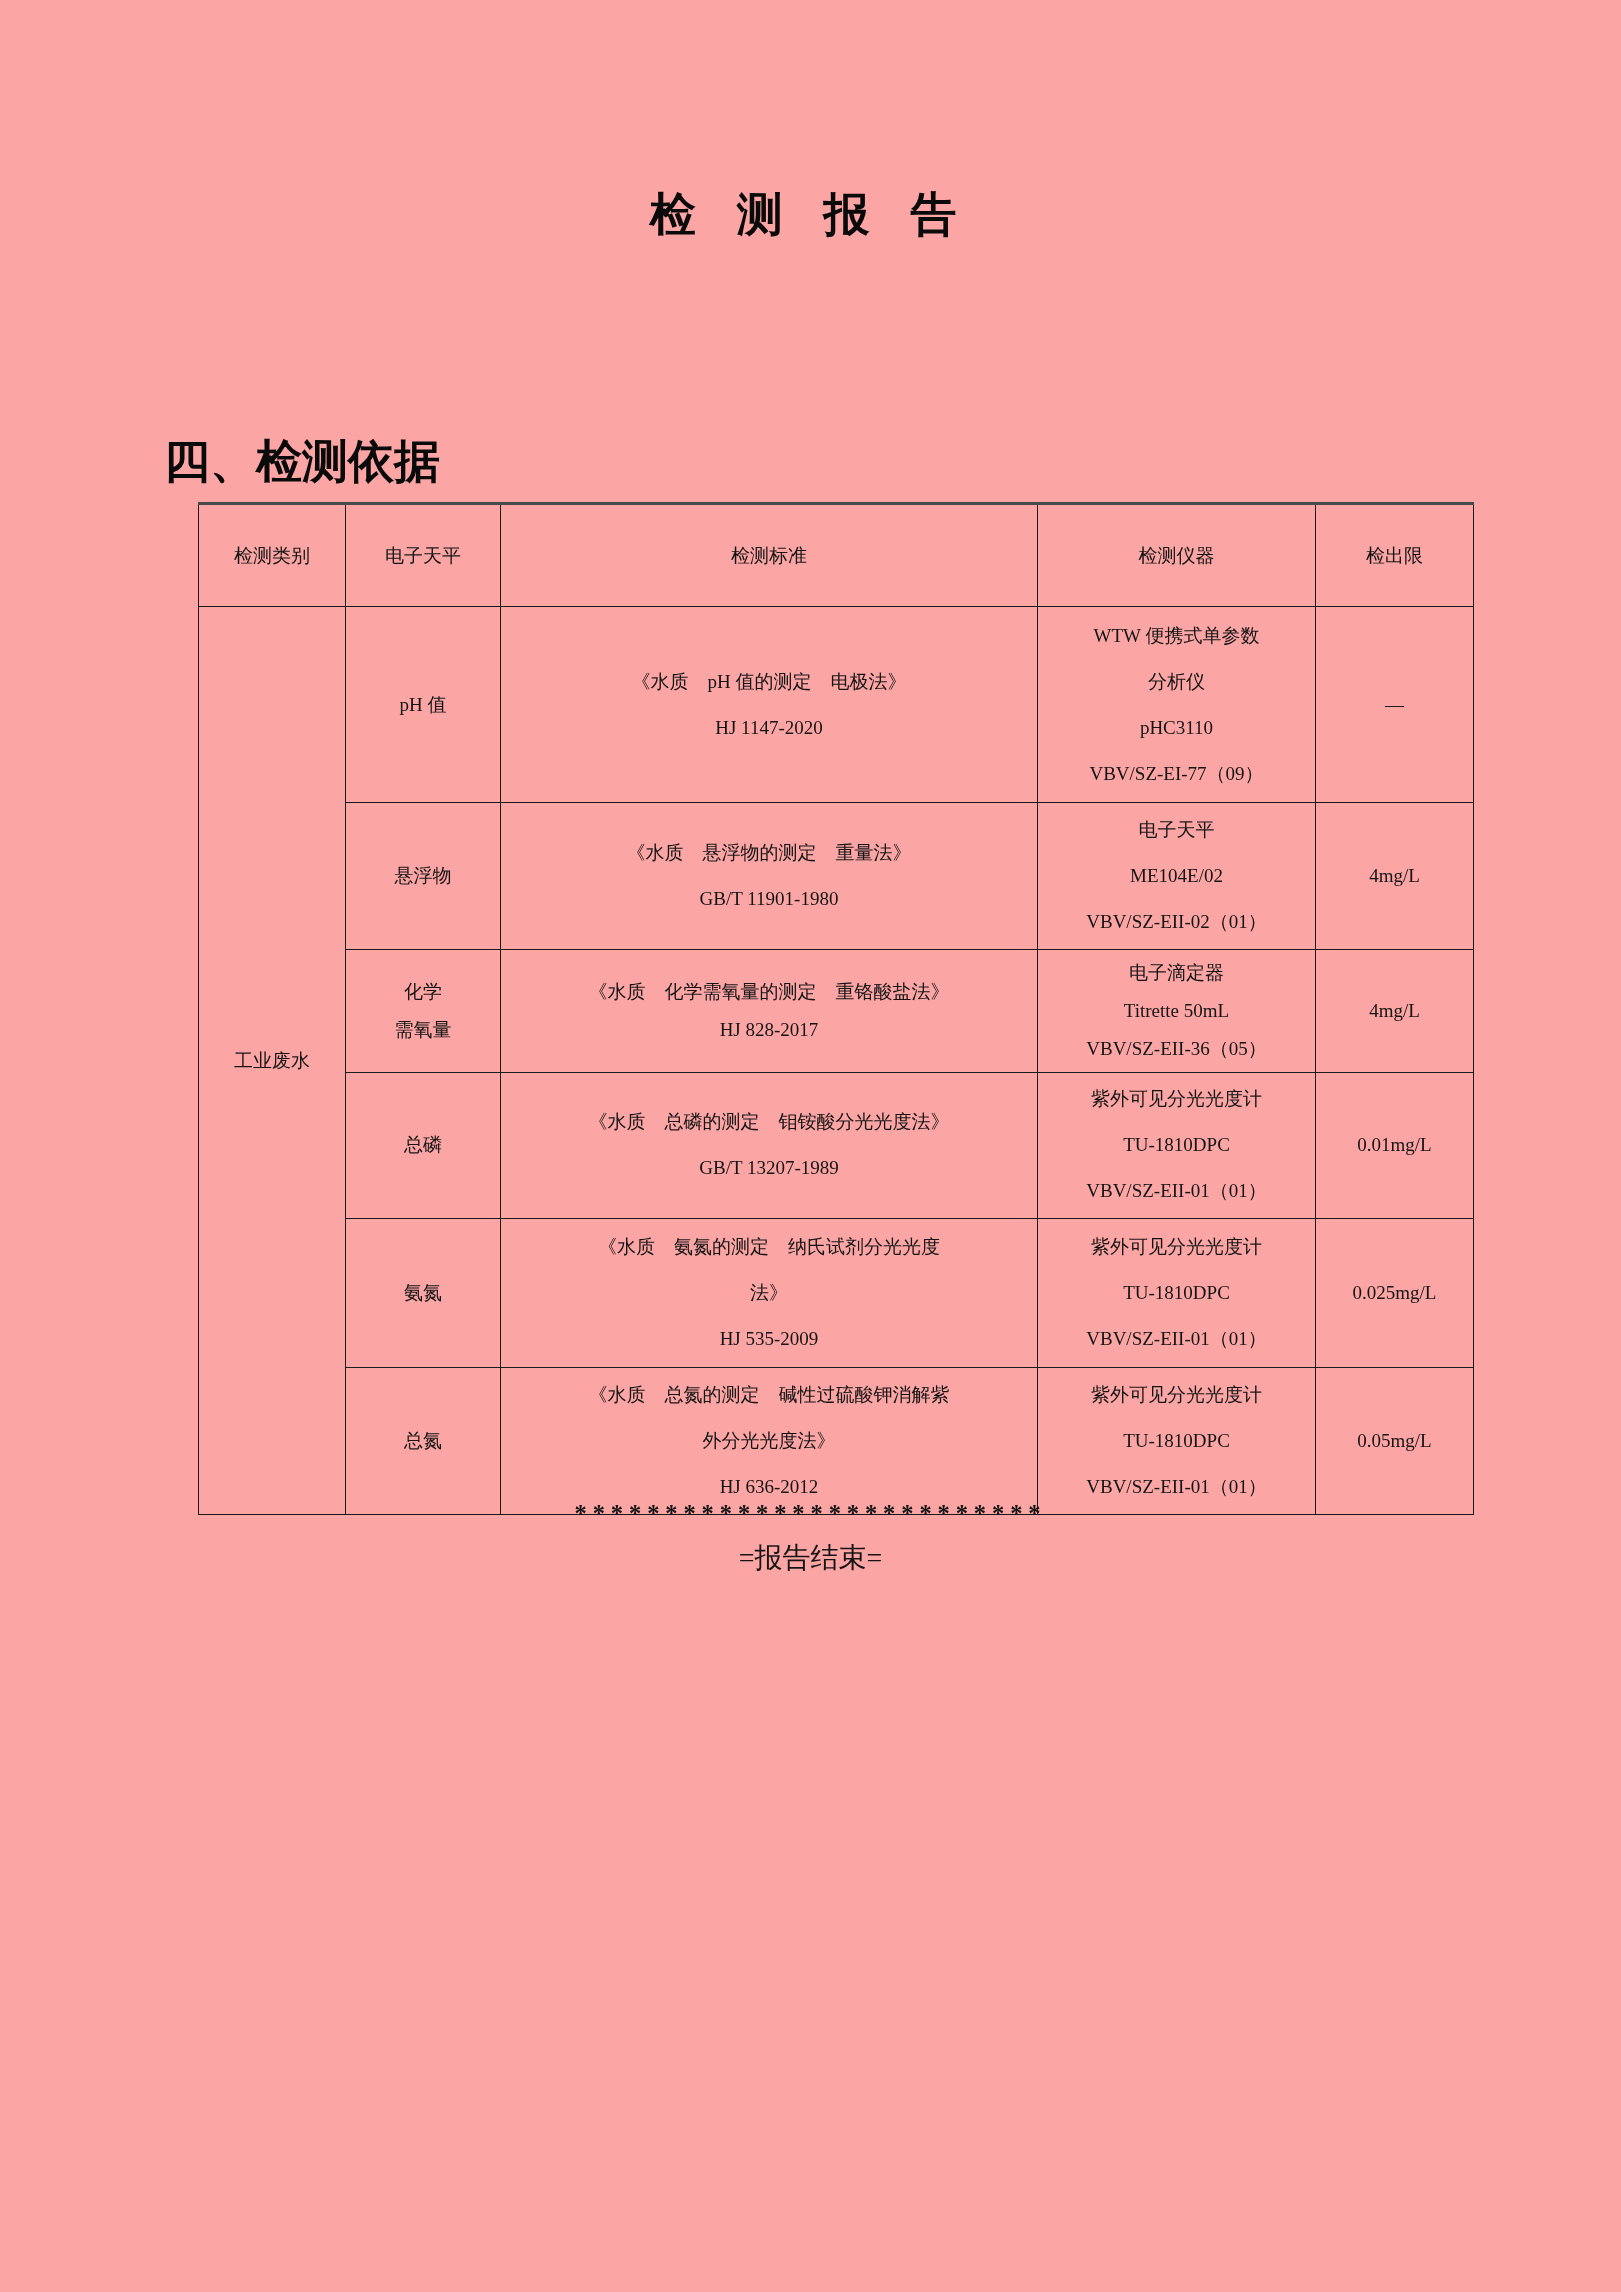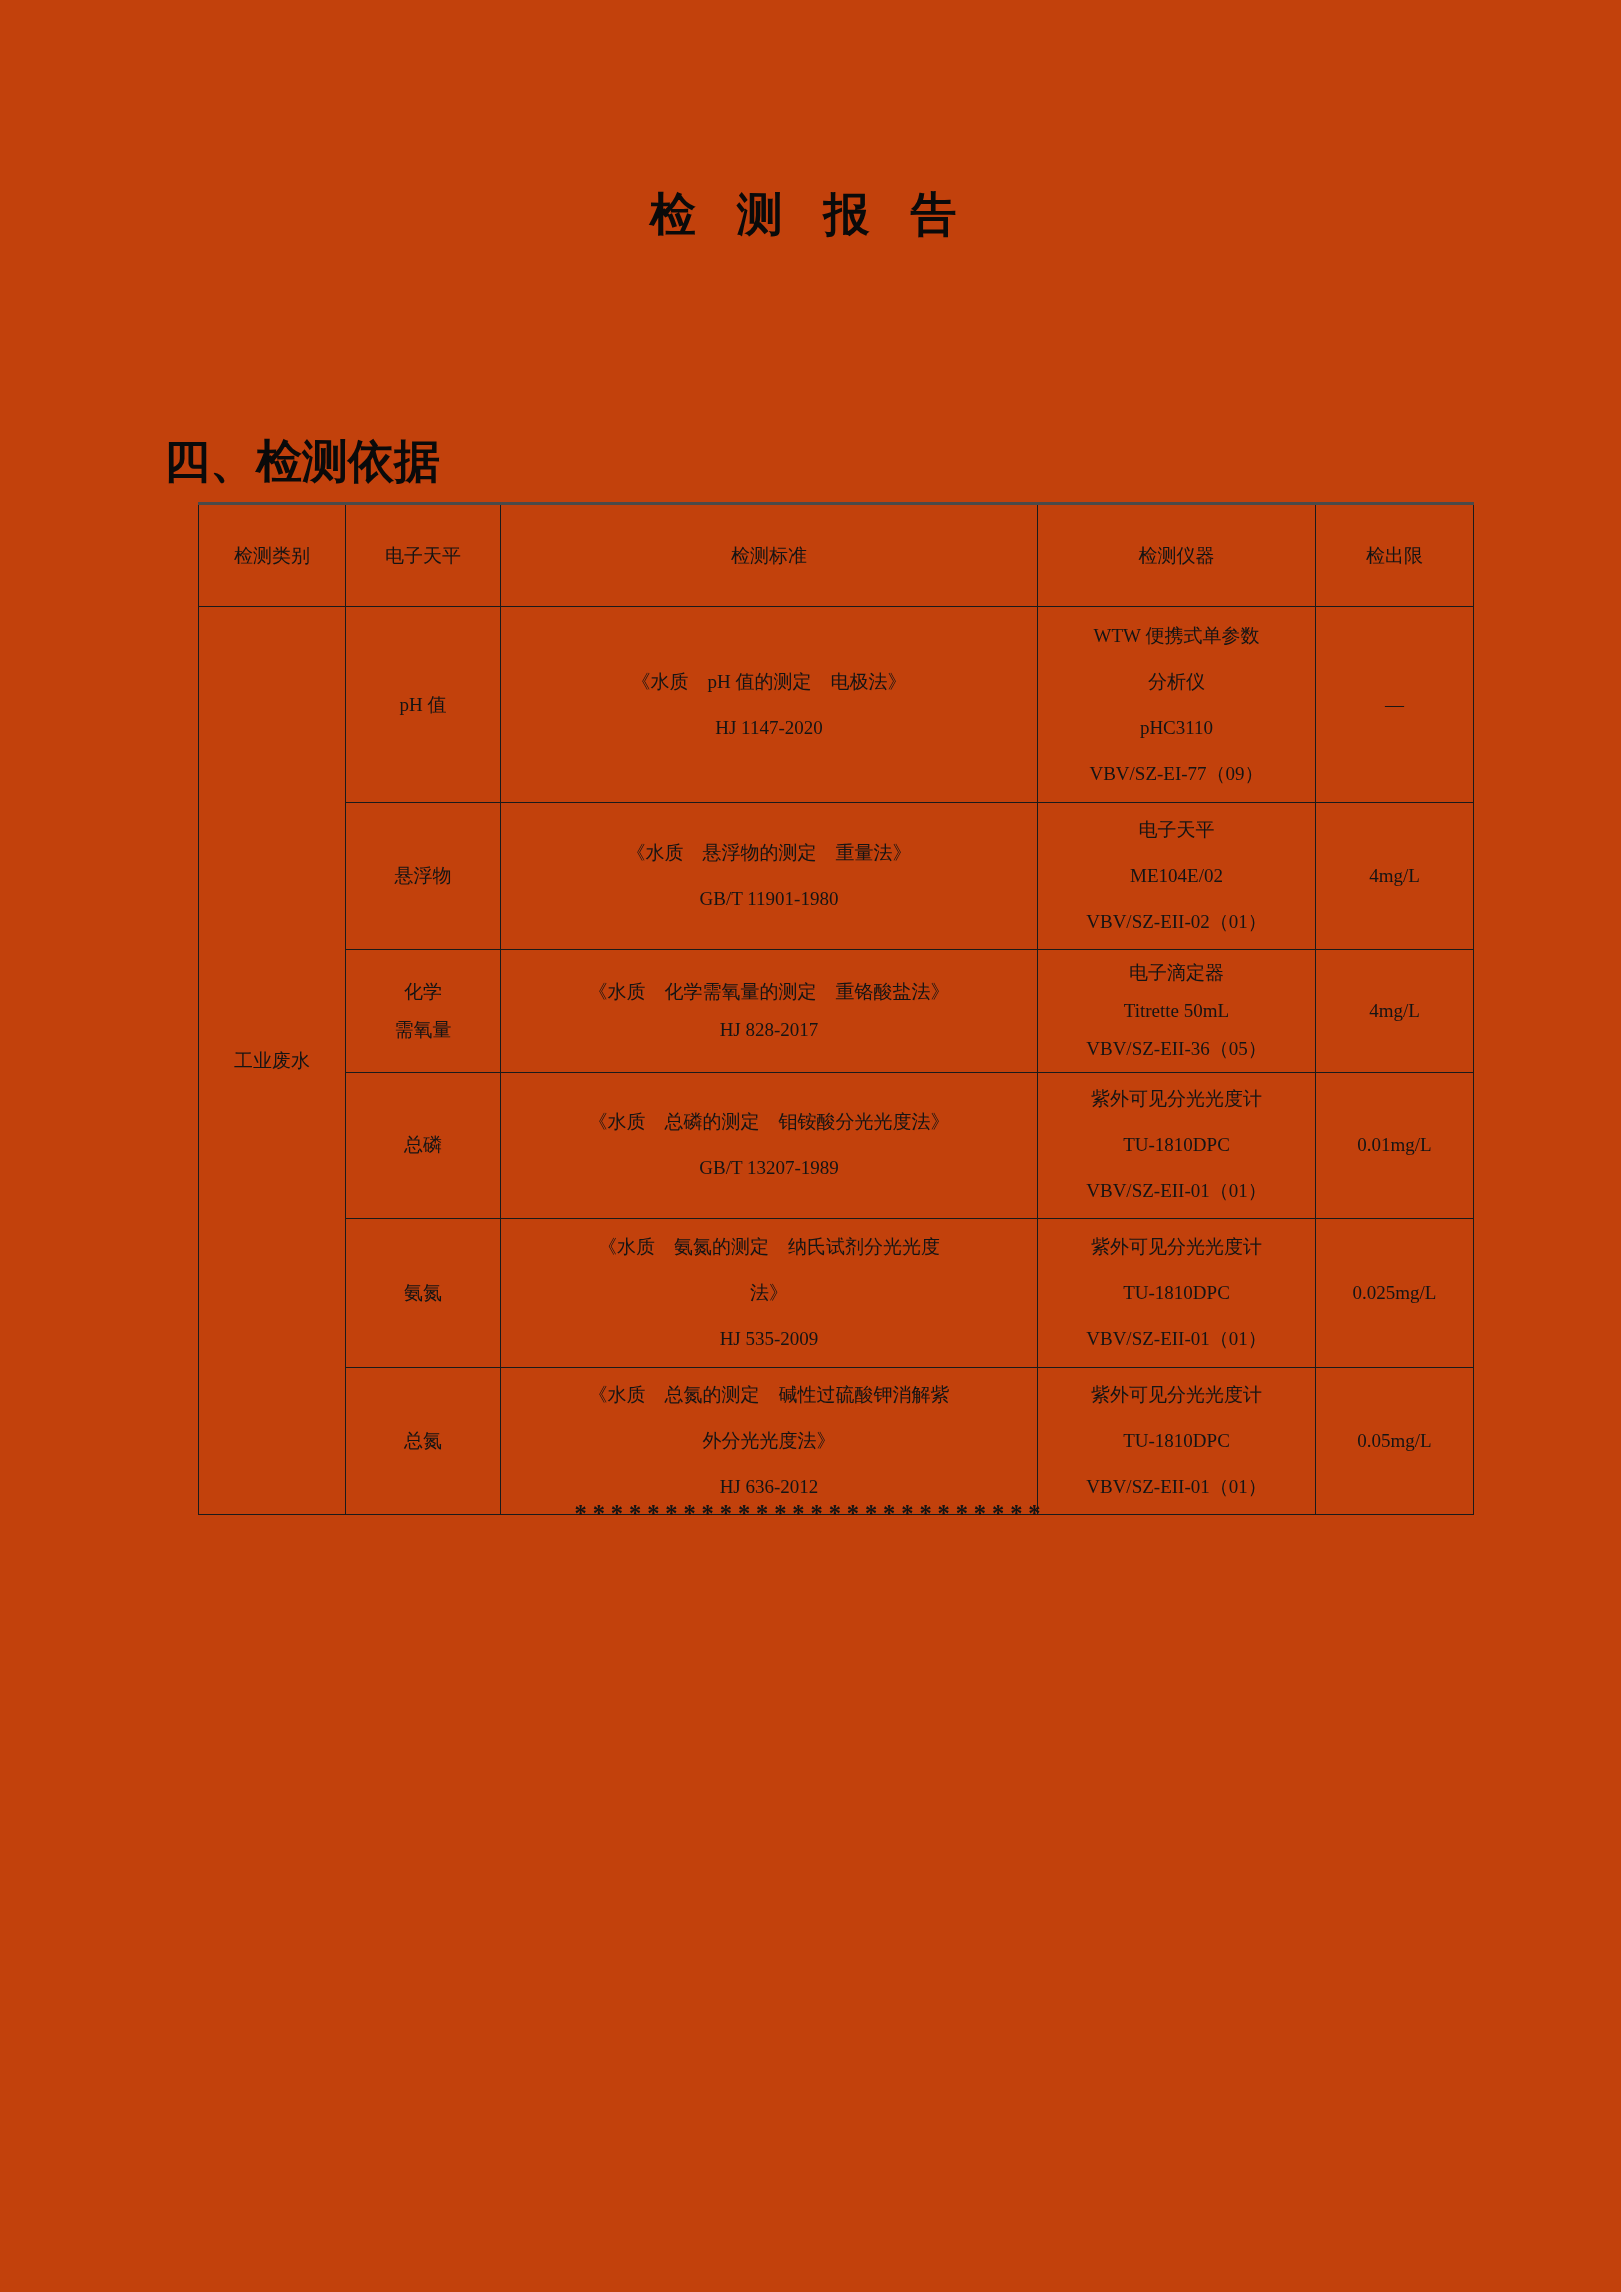--- a/index.html
+++ b/index.html
@@ -1,20 +1,20 @@
 <!DOCTYPE html>
 <html><head>
 <meta charset="utf-8">
 <style>
   html,body{margin:0;padding:0;background:#888;}
   .page{
     position:relative;
     width:1621px;height:2293px;
     margin:0 auto;
-    background:#c2410c;
+    background:#fca5a5;
     font-family:"Liberation Serif","DejaVu Serif",serif;
     color:#141414;
   }
   .doc-title{
     position:absolute;top:184px;left:0;width:100%;
     text-align:center;
     font-size:46px;font-weight:bold;
     letter-spacing:14.7px;
     color:#0a0a0a;
   }
@@ -152,15 +152,16 @@
 HJ 636-2012</td>
         <td>紫外可见分光光度计
 TU-1810DPC
 VBV/SZ-EII-01（01）</td>
         <td>0.05mg/L</td>
       </tr>
     </tbody>
   </table>
 
   <div class="stars">**************************</div>
+  <div class="report-end">=报告结束=</div>
 
 </div>
 
 
 </body></html>

